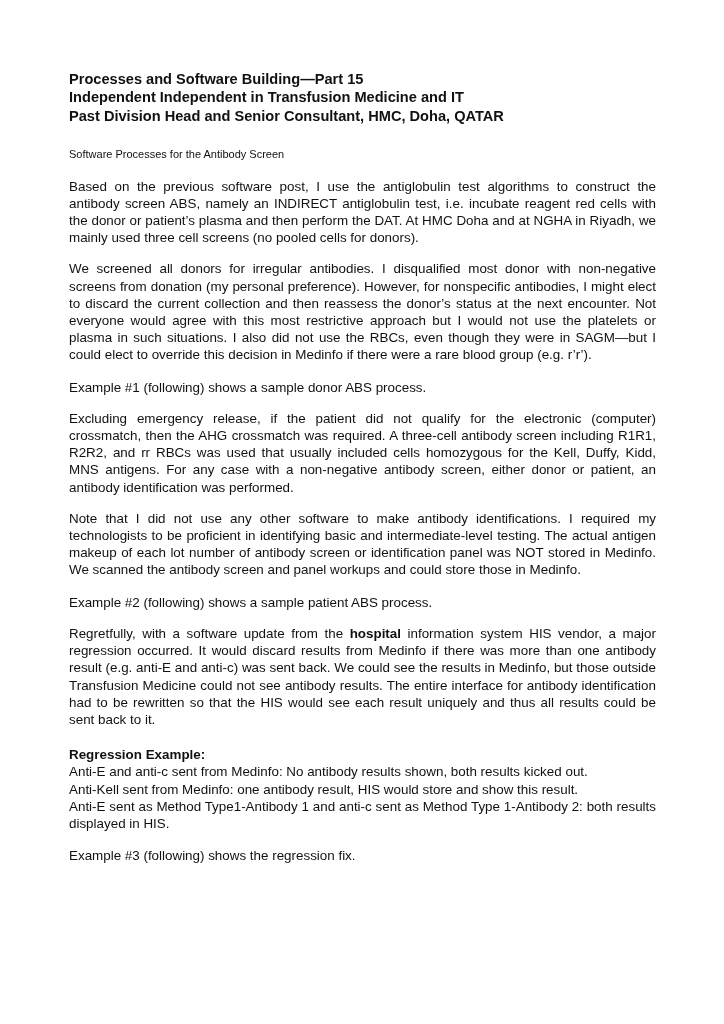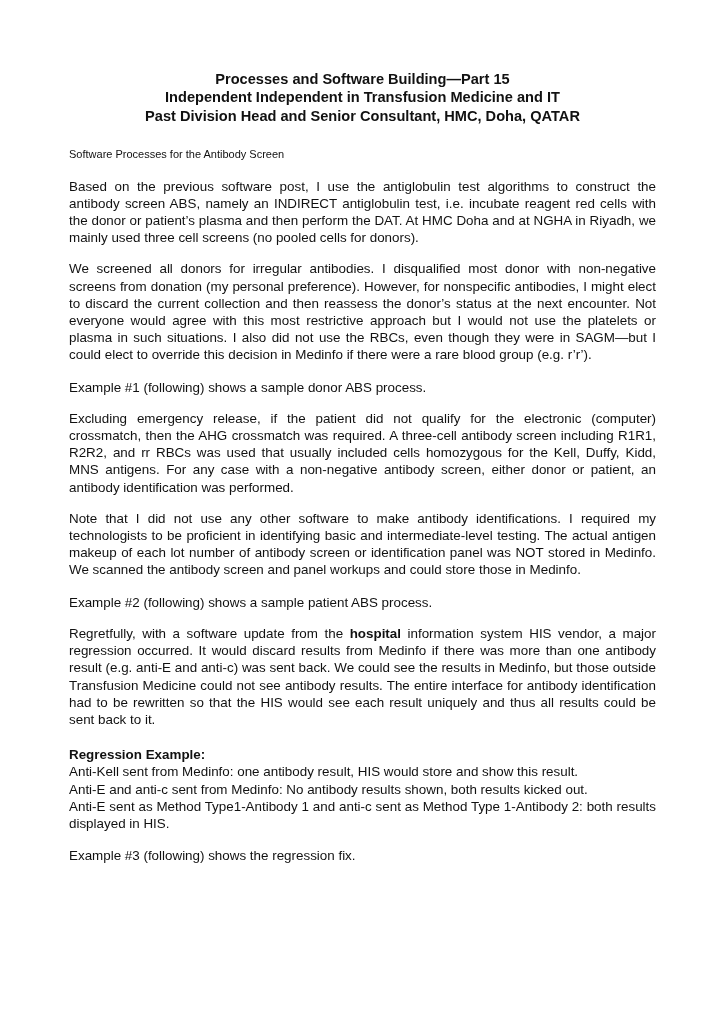--- a/index.html
+++ b/index.html
@@ -1,21 +1,21 @@
 <!DOCTYPE html>
 <html><head>
 <meta charset="utf-8">
 <style>
   html, body { margin: 0; padding: 0; background: #ffffff; }
   body { width: 724px; height: 1024px; position: relative; overflow: hidden; }
   .page {
     position: absolute; left: 69px; top: 70px; width: 587px;
     font-family: "Liberation Sans", sans-serif; color: #111; font-size: 13.4px; line-height: 17.2px;
   }
-  .title, .hdr { font-weight: bold; font-size: 14.6px; line-height: 18.4px; margin: 0; text-align: center; }
+  .title, .hdr { font-weight: bold; font-size: 14.6px; line-height: 18.4px; margin: 0; }
   .section-title { font-weight: normal; font-size: 11px; line-height: 18.4px; margin: 20px 0 0 0; }
   p { margin: 0; }
   .para { text-align: justify; margin-top: 14px; }
   .bold-line { font-weight: normal; margin-top: 15px; }
   .sub-head { font-weight: bold; margin-top: 18px; }
   .line { margin: 0; }
   .fix-text { text-align: justify; }
 </style>
 </head>
 <body>
@@ -33,19 +33,19 @@
   <p class="bold-line">Example #1 (following) shows a sample donor ABS process.</p>
 
   <p class="para">Excluding emergency release, if the patient did not qualify for the electronic (computer) crossmatch, then the AHG crossmatch was required.  A three-cell antibody screen including R1R1, R2R2, and rr RBCs was used that usually included cells homozygous for the Kell, Duffy, Kidd, MNS antigens.  For any case with a non-negative antibody screen, either donor or patient, an antibody identification was performed.</p>
   <p class="para">Note that I did not use any other software to make antibody identifications.  I required my technologists to be proficient in identifying basic and intermediate-level testing.  The actual antigen makeup of each lot number of antibody screen or identification panel was NOT stored in Medinfo.  We scanned the antibody screen and panel workups and could store those in Medinfo.</p>
 
   <p class="bold-line">Example #2 (following) shows a sample patient ABS process.</p>
 
   <p class="para"><span>Regretfully, with a software update from the </span><b>hospital</b><span> information system HIS vendor, a major regression occurred.  It would discard results from Medinfo if there was more than one antibody result (e.g. anti-E and anti-c) was sent back.  We could see the results in Medinfo, but those outside Transfusion Medicine could not see antibody results.  The entire interface for antibody identification had to be rewritten so that the HIS would see each result uniquely and thus all results could be sent back to it.</span></p>
 
   <p class="sub-head">Regression Example:</p>
+  <p class="line">Anti-E and anti-c sent from Medinfo:  No antibody results shown, both results kicked out.</p>
   <p class="line">Anti-Kell sent from Medinfo:  one antibody result, HIS would store and show this result.</p>
-  <p class="line">Anti-E and anti-c sent from Medinfo:  No antibody results shown, both results kicked out.</p>
 
   <p class="line fix-text">Anti-E sent as Method Type1-Antibody 1 and anti-c sent as Method Type 1-Antibody 2:  both results displayed in HIS.</p>
 
   <p class="bold-line">Example #3 (following) shows the regression fix.</p>
 </div>
 
 </body></html>

